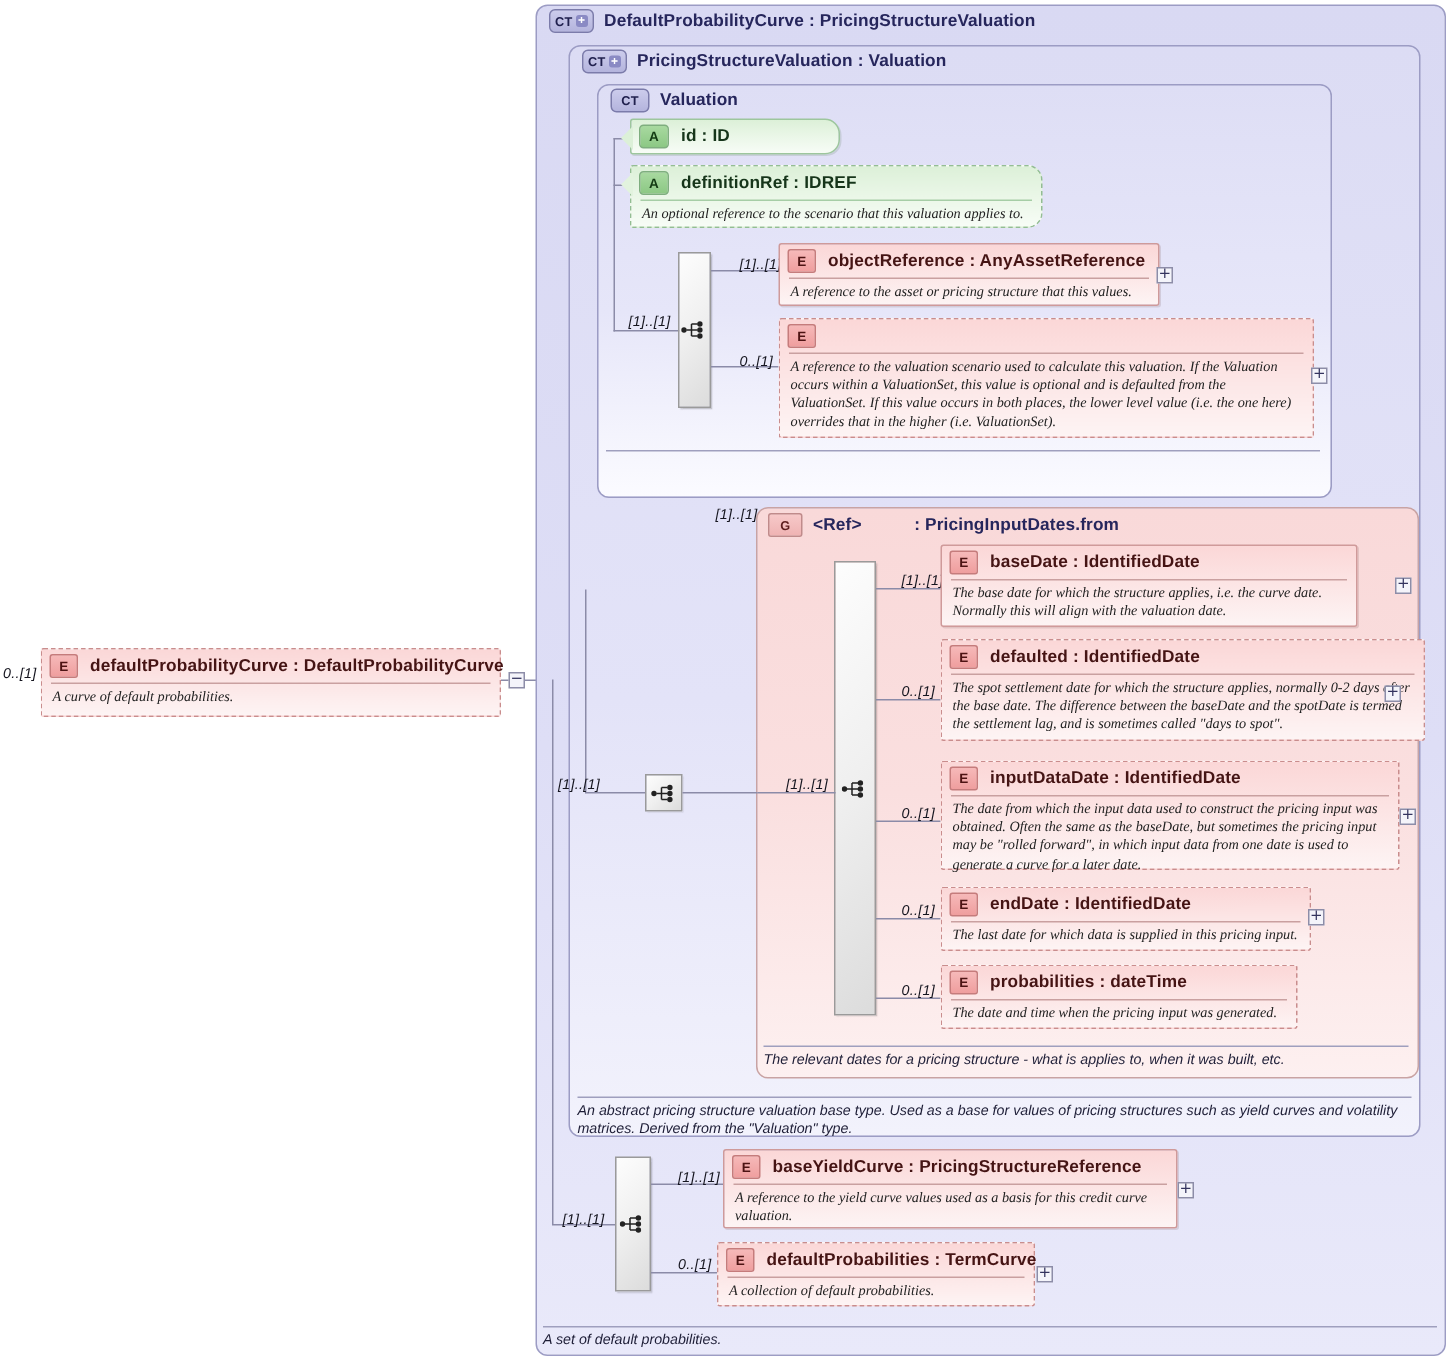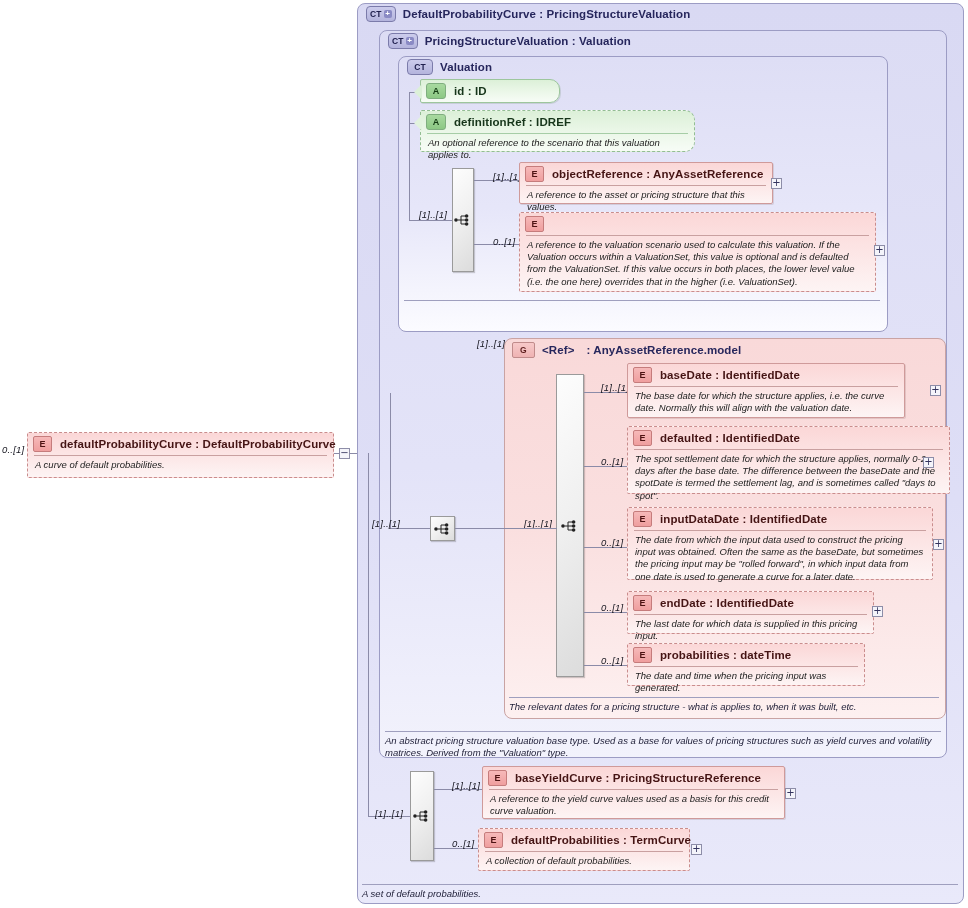--- a/index.html
+++ b/index.html
@@ -52,21 +52,21 @@
   }
 
   
   .node{position:absolute;box-sizing:border-box;}
   .node .hdr{
     display:flex;align-items:center;padding:3px 7px 3px 5px;
     font-size:11.5px;font-weight:bold;white-space:nowrap;letter-spacing:.1px;
   }
   .node .doc{
     font-style:italic;font-size:9.5px;line-height:12.2px;
-    padding:3px 7px 4px 7px;color:#222;
+    padding:3px 7px 4px 7px;color:#222;font-family:Liberation Serif, serif;
   }
   .node .sep{height:1px;margin:0 6px;}
 
   
   .n-el{
     border:1px solid #cf9a9a;border-radius:2px;
     background:linear-gradient(180deg,#fbd7d7 0%,#fce4e4 45%,#fdf4f4 100%);
     box-shadow:1px 1px 0 rgba(120,90,90,.18);
   }
   .n-el.opt{border:1px dashed #c98d8d;box-shadow:none;}
@@ -231,22 +231,22 @@
   <b>+</b>
 </div>
 
 <div class="cdoc abs" style="left:404px;top:300px;width:476px;">
   <div class="rule"></div>
 </div>
 
 <div class="g-box abs" style="left:504px;top:338px;width:442px;height:381px;"></div>
 <div class="box-title abs" style="left:512px;top:342px;">
   <span class="pill g">G</span>
-  <span style="margin-right:12px;">&lt;Ref&gt;</span>
-  <span>: AnyAssetReference.model</span>
+  <span style="margin-right:35px;">&lt;Ref&gt;</span>
+  <span>: PricingInputDates.from</span>
 </div>
 <div class="card abs" style="left:477px;top:338px;">[1]..[1]</div>
 
 <div class="seq abs" style="left:556px;top:374px;width:28px;height:303px;">
   <svg width="18" height="14" viewBox="0 0 18 14" aria-hidden="true">
     <circle cx="2" cy="7" r="1.8" fill="#222"></circle>
     <line x1="3.6" y1="7" x2="7" y2="7" stroke="#222" stroke-width="1"></line>
     <line x1="7" y1="3" x2="7" y2="11" stroke="#222" stroke-width="1"></line>
     <line x1="7" y1="3" x2="11" y2="3" stroke="#222" stroke-width="1"></line>
     <line x1="7" y1="7" x2="11" y2="7" stroke="#222" stroke-width="1"></line>

